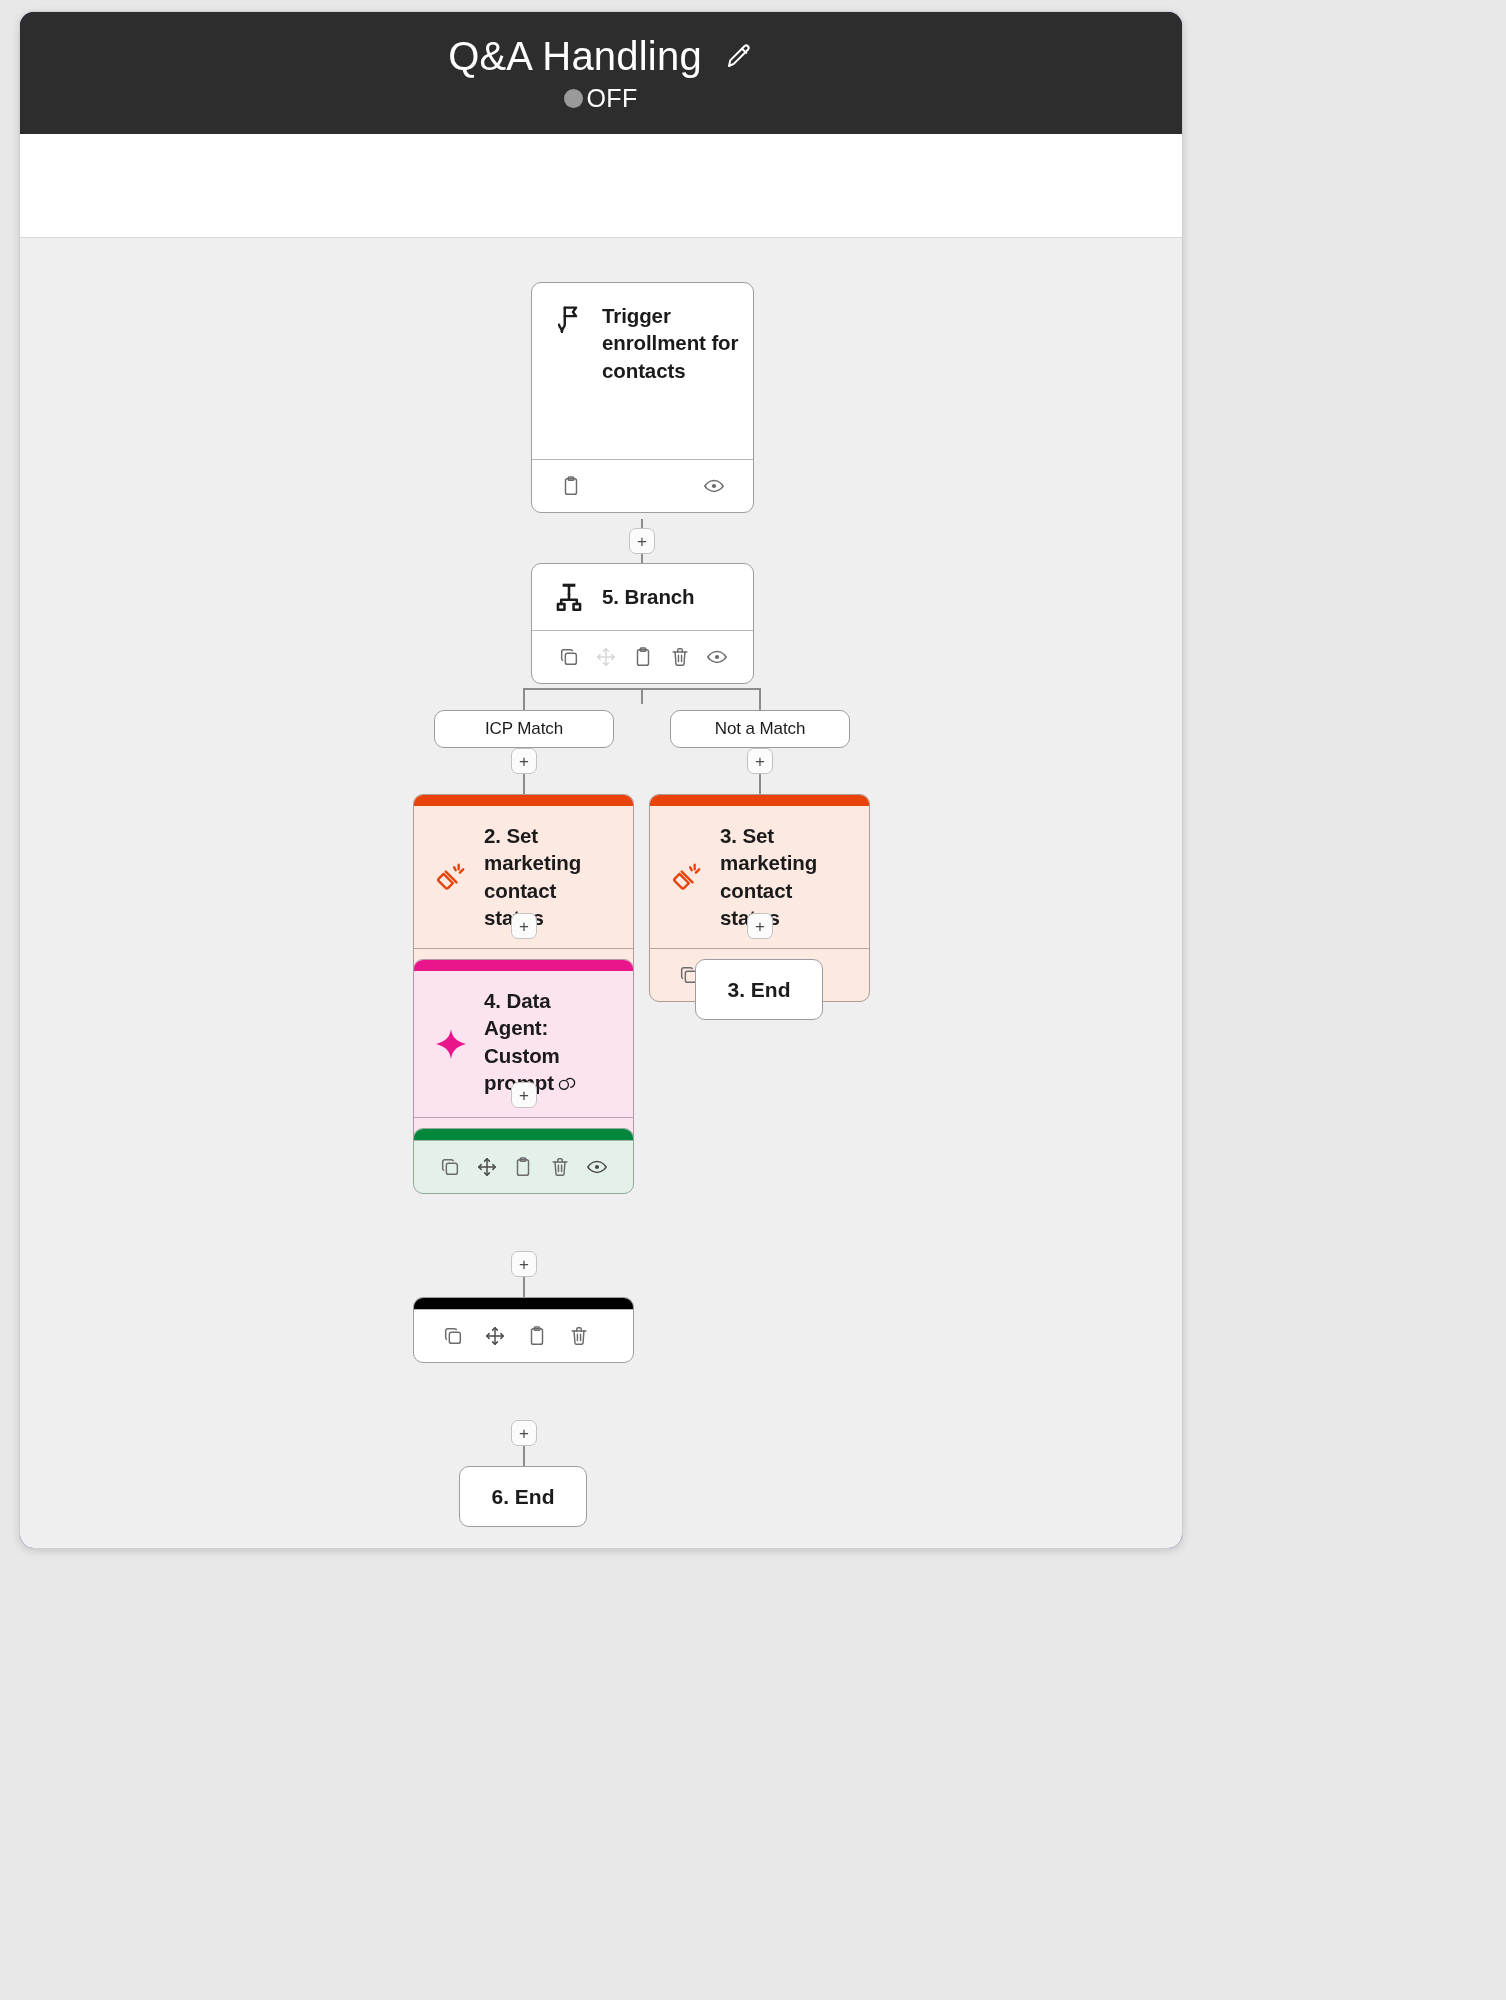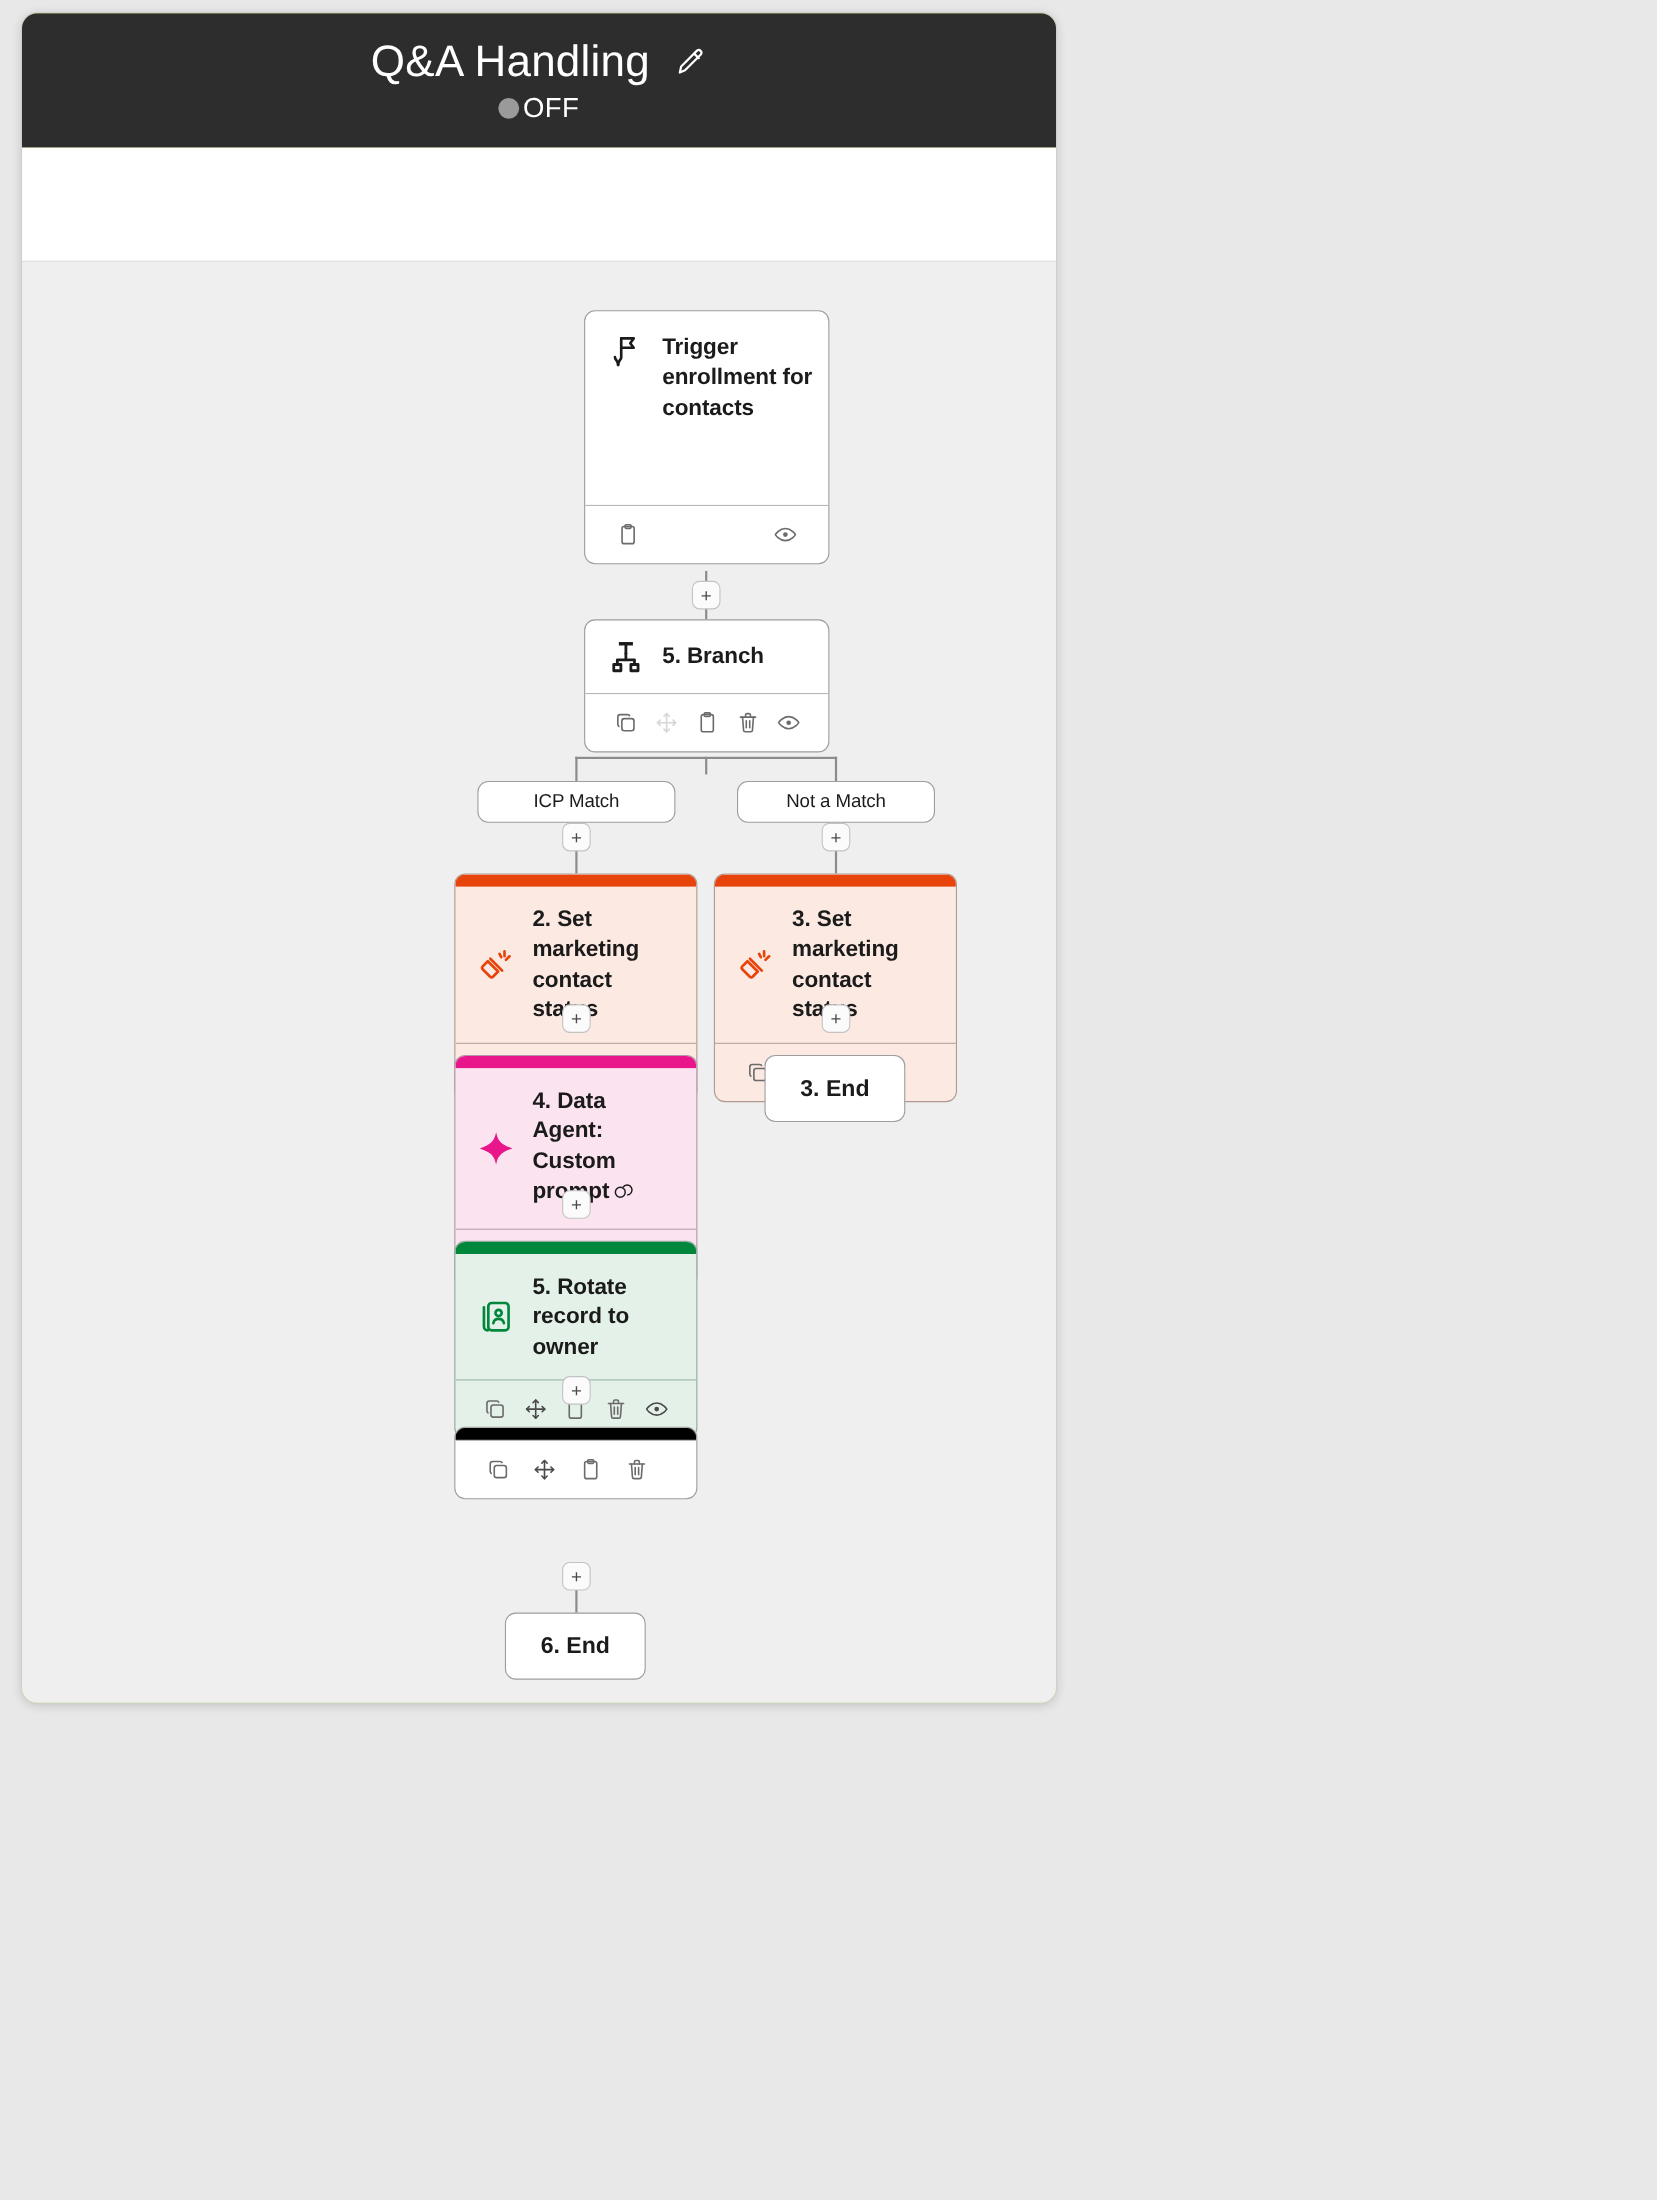--- a/index.html
+++ b/index.html
@@ -11,22 +11,22 @@
   .screen {
     position: relative;
     width: 1506px; height: 2000px;
     background: #e8e8e8;
     overflow: hidden;
   }
   
   .frame {
     position: absolute;
     left: 20px; top: 12px;
-    width: 940px; height: 1536px;
-    background: #bef264;
+    width: 1162px; height: 1536px;
+    background: #4c1d95;
     border-radius: 14px;
     box-shadow: 0 0 0 1px #cfcfcf, 0 2px 10px rgba(0,0,0,.18);
     overflow: hidden;
   }
   
   .appbar {
     position: relative;
     height: 122px;
     background: #2d2d2d;
     display: flex; flex-direction: column;
@@ -392,31 +392,20 @@
               </svg>
             </span>
           </div>
         </div>
 
         <div class="vline" style="left:503px; top:844px; height:46px;"></div>
         <div class="plusbtn" style="left:491px; top:844px;">+</div>
 
         <div class="node" style="left:393px; top:890px; width:221px; background:#e4f1e9; border-color:#93a99b;">
           <div class="topbar" style="background:#00873c;"></div>
-          <div class="body">
-            <span class="icon">
-              <svg viewBox="0 0 24 24" fill="none" stroke="#00873c" stroke-width="1.7" stroke-linejoin="round" stroke-linecap="round">
-                <rect x="7" y="3.2" width="13" height="17.6" rx="2.2"></rect>
-                <path d="M4.2 6v12.4A2.4 2.4 0 0 0 6.6 20.8"></path>
-                <circle cx="13.6" cy="9.6" r="2"></circle>
-                <path d="M10.2 16.2c.4-1.9 1.8-2.8 3.4-2.8s3 .9 3.4 2.8"></path>
-              </svg>
-            </span>
-            <span class="label">5. Rotate record to owner</span>
-          </div>
           <div class="footer" style="border-top-color:#9db5a5;">
             <span class="act">
               <svg viewBox="0 0 24 24" fill="none" stroke="#6b6b6b" stroke-width="1.6" stroke-linejoin="round">
                 <rect x="8" y="8" width="12" height="12" rx="2.4"></rect>
                 <path d="M16 5.6A2.6 2.6 0 0 0 13.6 4H6.4A2.4 2.4 0 0 0 4 6.4v7.2A2.6 2.6 0 0 0 5.6 16"></path>
               </svg>
             </span>
             <span class="act">
               <svg viewBox="0 0 24 24" fill="none" stroke="#4a4a4a" stroke-width="1.6" stroke-linejoin="round" stroke-linecap="round">
                 <path d="M12 3v18M3 12h18"></path>

